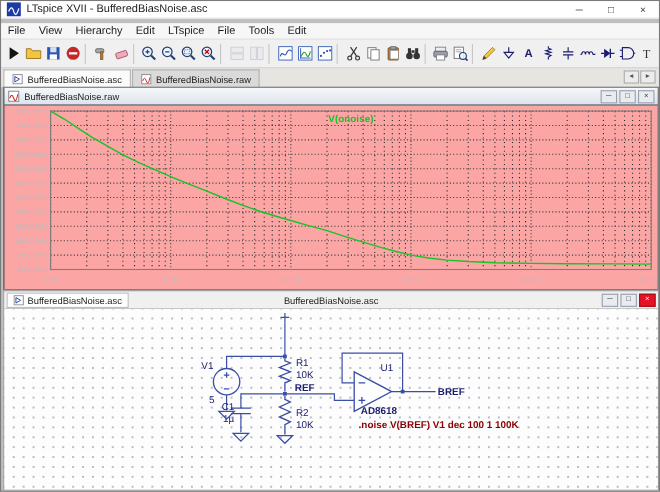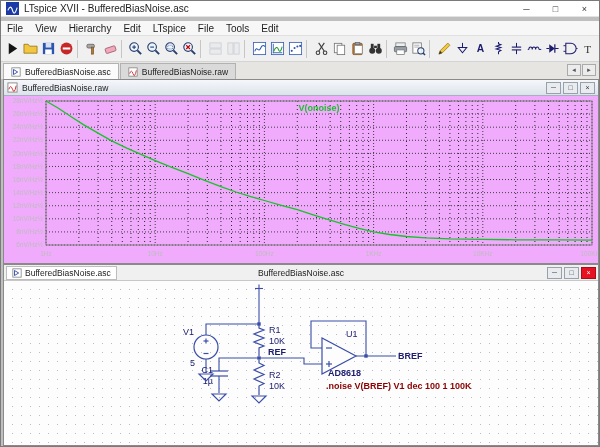--- a/index.html
+++ b/index.html
@@ -47,21 +47,21 @@
     padding:0 3px;font-size:8.5px;color:#222;border-bottom:1px solid #a8b0bd;}
   .child-titlebar svg{width:11px;height:11px;}
   .child-btns{margin-left:auto;display:flex;gap:2px;}
   .cb{width:15px;height:12px;border:1px solid #97a0ad;background:#e9ebef;font-size:7px;
     line-height:9px;text-align:center;color:#2c3e50;padding:0;}
   .cb.close-active{background:#e81123;border-color:#a50d1a;color:#fff;}
 
   
   .wave-window{position:absolute;left:2px;top:78px;width:596px;height:185px;
     border:1px solid #8a8a8a;background:#000;}
-  .wave-client{position:absolute;left:0;top:16px;right:0;bottom:0;background:#f0abfc;}
+  .wave-client{position:absolute;left:0;top:16px;right:0;bottom:0;background:#fca5a5;}
   #wave-svg{width:100%;height:100%;display:block;}
   .grid-major{stroke:#3f3f3f;stroke-dasharray:1 2;}
   .grid-minor{stroke:#292929;stroke-dasharray:1 3;}
   .ytick,.xtick{fill:#bcbcbc;font-size:6.5px;font-family:"Liberation Sans",sans-serif;}
   .trace-title{font-size:9px;font-weight:bold;font-family:"Liberation Sans",sans-serif;}
 
   
   .schem-window{position:absolute;left:2px;top:263px;width:596px;height:182px;
     border:1px solid #8a8a8a;background:#fff;}
   .schem-titlebar{position:absolute;left:0;top:0;right:0;height:16px;background:#f0f0f0;

